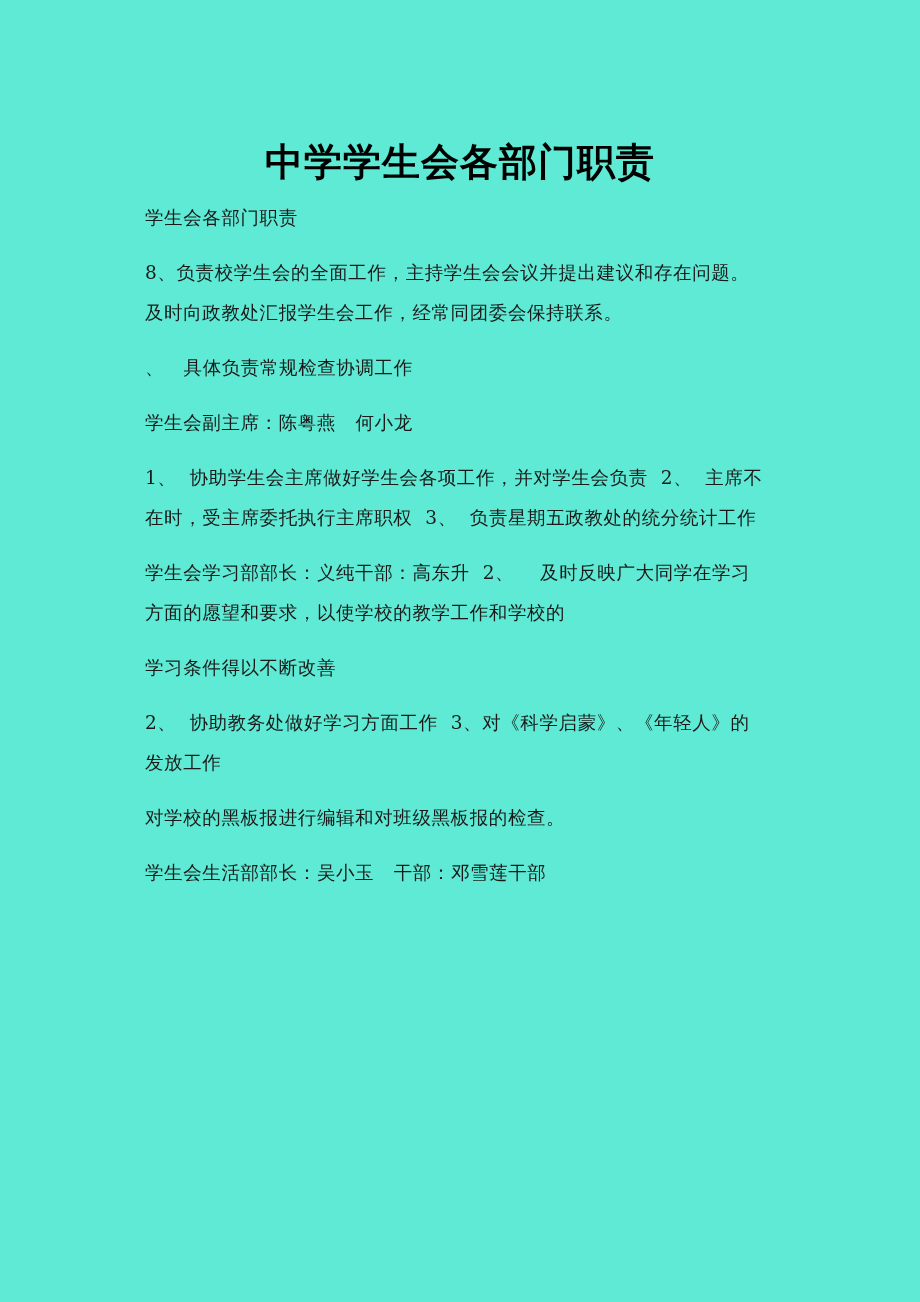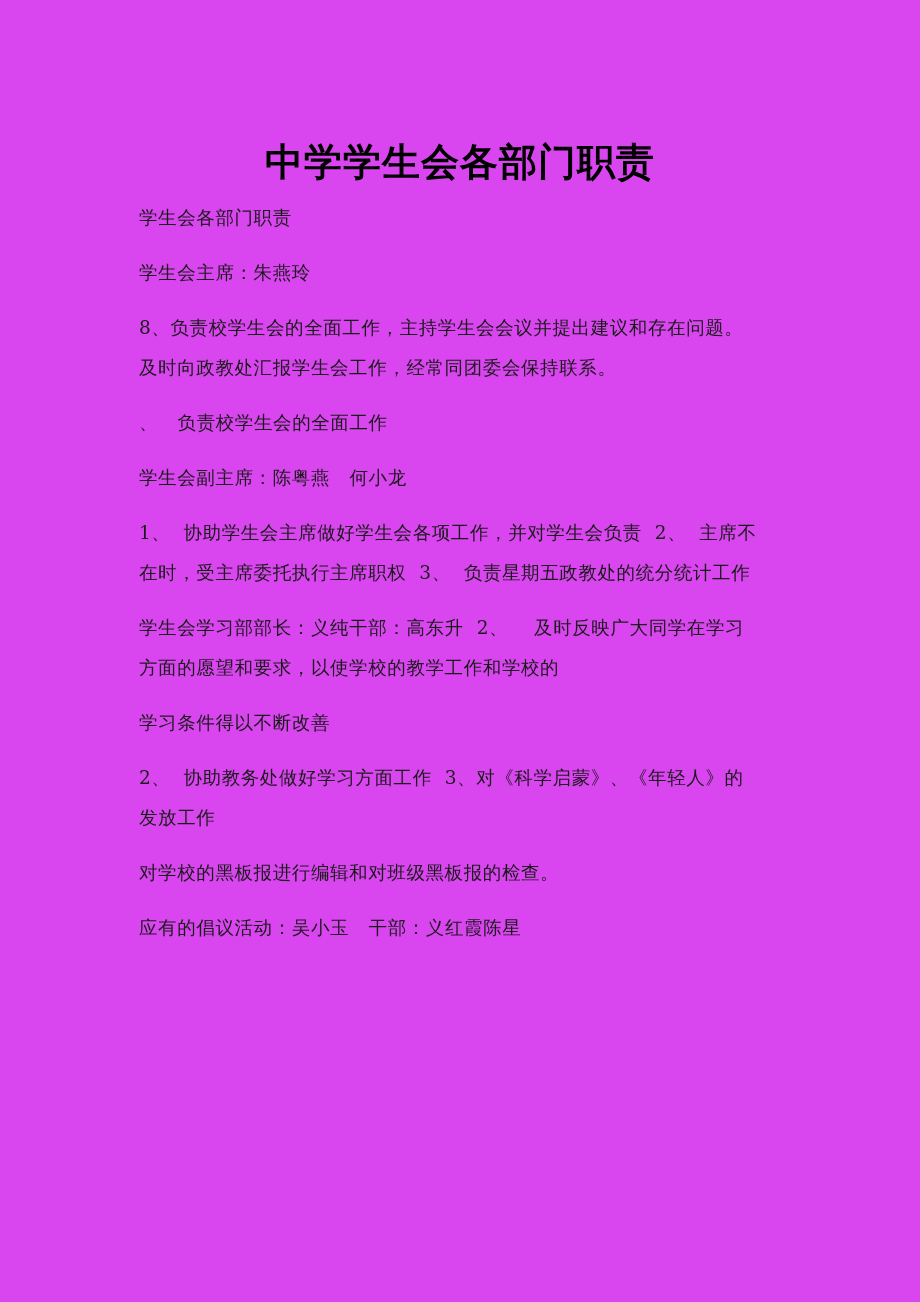--- a/index.html
+++ b/index.html
@@ -14,38 +14,38 @@
       overflow: hidden;
       font-family: "DejaVu Serif", "Liberation Serif", serif;
       color: #111111;
     }
     .page {
       position: absolute;
       left: 0;
       top: 0;
       width: 920px;
       height: 1302px;
-      background: #d946ef;
+      background: #5eead4;
     }
     .title {
       position: absolute;
       left: 0;
       top: 112px;
       width: 920px;
       text-align: center;
       font-family: "DejaVu Sans", "Liberation Sans", sans-serif;
       font-weight: bold;
       font-size: 38px;
       line-height: 50px;
       letter-spacing: 1px;
       color: #000000;
     }
     .content {
       position: absolute;
-      left: 139px;
+      left: 145px;
       top: 198px;
       width: 645px;
     }
     .para {
       margin: 0 0 15px 0;
     }
     .line {
       display: block;
       white-space: pre;
       font-size: 18.5px;
@@ -60,31 +60,28 @@
 
 <div class="page">
   <h1 class="title">中学学生会各部门职责</h1>
 
   <div class="content">
 
     <div class="para">
       <span class="line">学生会各部门职责</span>
     </div>
 
-    <div class="para">
-      <span class="line">学生会主席：朱燕玲</span>
-    </div>
 
     <div class="para">
       <span class="line">8、负责校学生会的全面工作，主持学生会会议并提出建议和存在问题。</span>
       <span class="line">及时向政教处汇报学生会工作，经常同团委会保持联系。</span>
     </div>
 
     <div class="para">
-      <span class="line">、   负责校学生会的全面工作</span>
+      <span class="line">、   具体负责常规检查协调工作</span>
     </div>
 
     <div class="para">
       <span class="line">学生会副主席：陈粤燕   何小龙</span>
     </div>
 
     <div class="para">
       <span class="line">1、  协助学生会主席做好学生会各项工作，并对学生会负责  2、  主席不</span>
       <span class="line">在时，受主席委托执行主席职权  3、  负责星期五政教处的统分统计工作</span>
     </div>
@@ -101,17 +98,17 @@
     <div class="para">
       <span class="line">2、  协助教务处做好学习方面工作  3、对《科学启蒙》、《年轻人》的</span>
       <span class="line">发放工作</span>
     </div>
 
     <div class="para">
       <span class="line">对学校的黑板报进行编辑和对班级黑板报的检查。</span>
     </div>
 
     <div class="para">
-      <span class="line">应有的倡议活动：吴小玉   干部：义红霞陈星</span>
+      <span class="line">学生会生活部部长：吴小玉   干部：邓雪莲干部</span>
     </div>
 
   </div>
 </div>
 
 </body></html>

